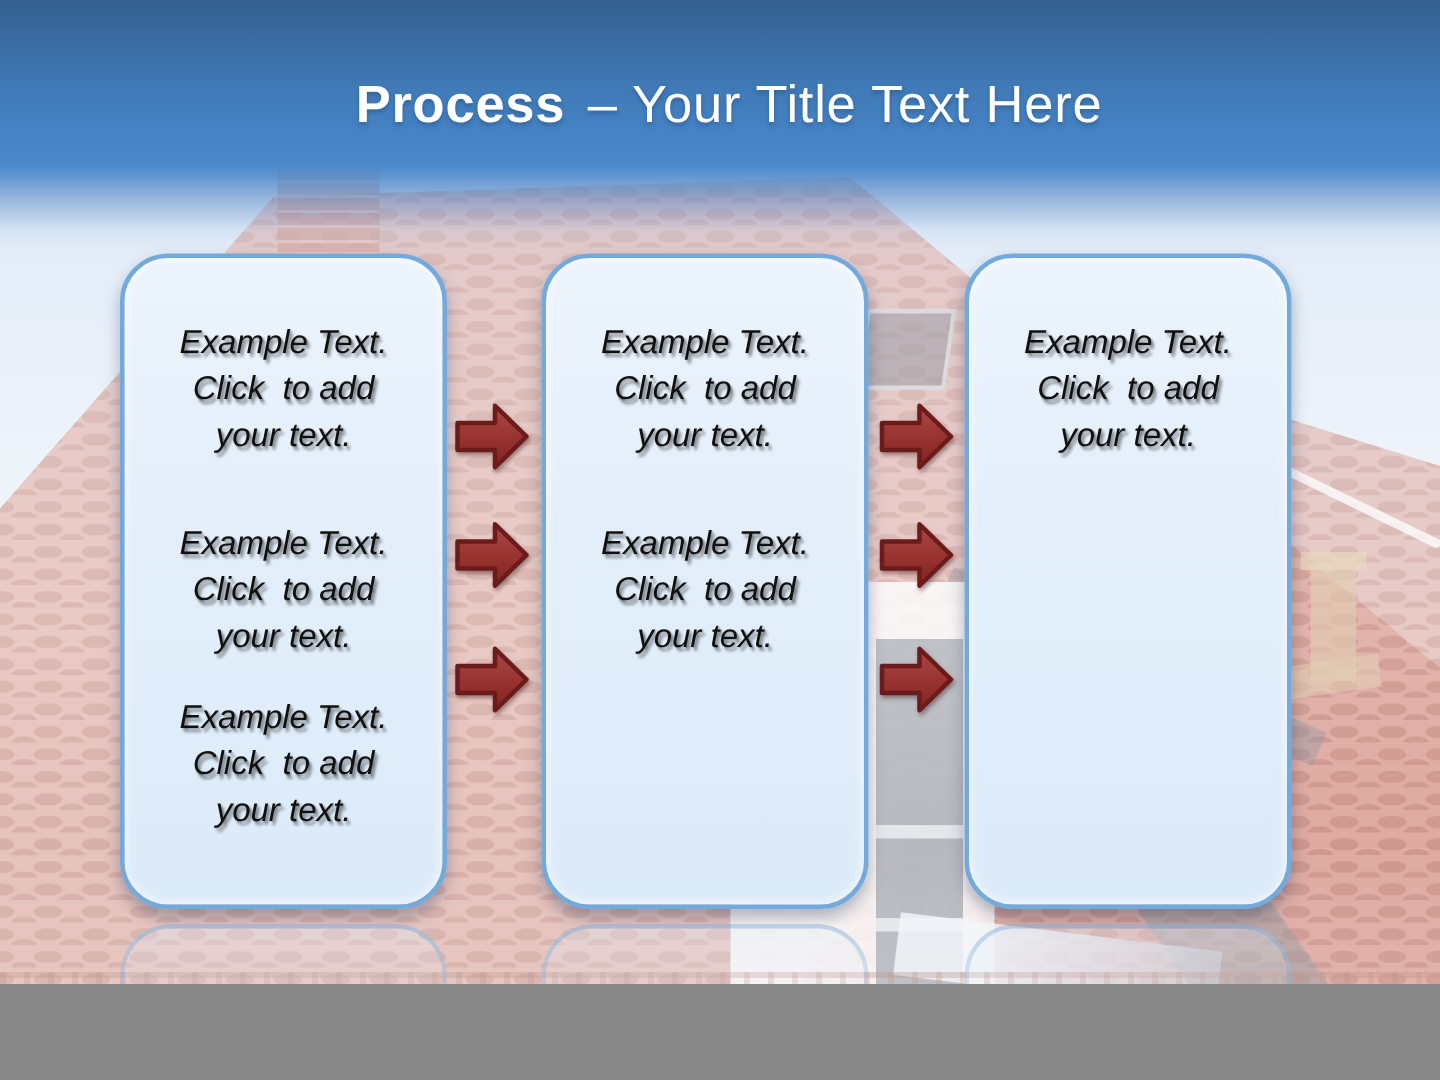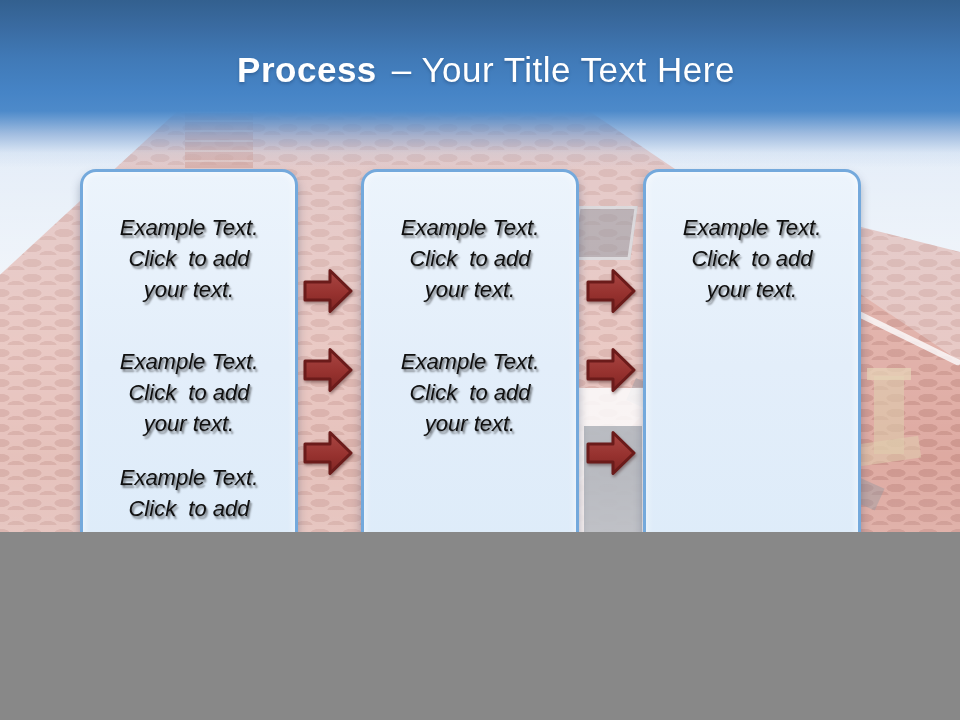--- a/index.html
+++ b/index.html
@@ -1,16 +1,16 @@
 <!DOCTYPE html>
 <html><head>
 <meta charset="utf-8">
 <style>
   html,body{margin:0;padding:0;background:#888;}
-  .slide{position:relative;width:960px;height:532px;overflow:hidden;background:#f0abfc;
+  .slide{position:relative;width:960px;height:656px;overflow:hidden;background:#f0abfc;
          font-family:"Liberation Sans",sans-serif;}
 
   
   .sky{position:absolute;inset:0;
        background:linear-gradient(180deg,#8fb3e0 0%,#b6cdec 16%,#cbdcf2 28%,#dde8f5 45%,
                                   #eef1f6 65%,#e7e9ed 88%,#e0e1e4 100%);}
   .tiles{background-color:rgba(201,92,72,.55);
          background-image:
            radial-gradient(ellipse 17px 8px at 16px 15px, rgba(130,40,28,.25) 8px, transparent 9px),
            radial-gradient(ellipse 17px 8px at 1px 8px,  rgba(130,40,28,.25) 8px, transparent 9px),
@@ -65,21 +65,21 @@
           background:linear-gradient(180deg,#33608f 0%,#3a6ba1 16%,#4079b6 34%,#4684c6 55%,
                      #4d8aca 66%,rgba(110,152,205,.55) 80%,rgba(165,195,230,.18) 91%,rgba(200,220,240,0) 100%);}
   .title{position:absolute;left:0;right:0;top:50px;margin:0;padding-left:12px;text-align:center;
          color:#fff;font-size:35px;font-weight:400;letter-spacing:.5px;
          text-shadow:0 2px 3px rgba(25,55,95,.35);}
   .title-emphasis{font-weight:700;}
   .title-rest{margin-left:15px;}
 
   
   .pbox{position:absolute;top:169px;width:218px;height:437px;box-sizing:border-box;
-        border:3px solid #74a9dc;border-radius:16px;
+        border:3px solid #74a9dc;border-radius:32px;
         background:linear-gradient(180deg,#ecf4fc 0%,#e3eefa 45%,#dcebf9 100%);
         box-shadow:0 6px 10px rgba(40,60,95,.35), inset 0 0 8px rgba(255,255,255,.8);}
   .c1{left:80px}.c2{left:361px}.c3{left:643px}
   .tblock{position:absolute;left:2px;right:2px;text-align:center;font-style:italic;
           font-size:22px;line-height:31px;color:#101010;white-space:pre-wrap;
           text-shadow:2px 3px 2px rgba(0,0,0,.4),1px 1px 1px rgba(0,0,0,.25);cursor:text;}
   .tb1{top:40px}.tb2{top:174px}.tb3{top:290px}
 
   
   .refl{position:absolute;top:616px;width:218px;height:104px;box-sizing:border-box;

